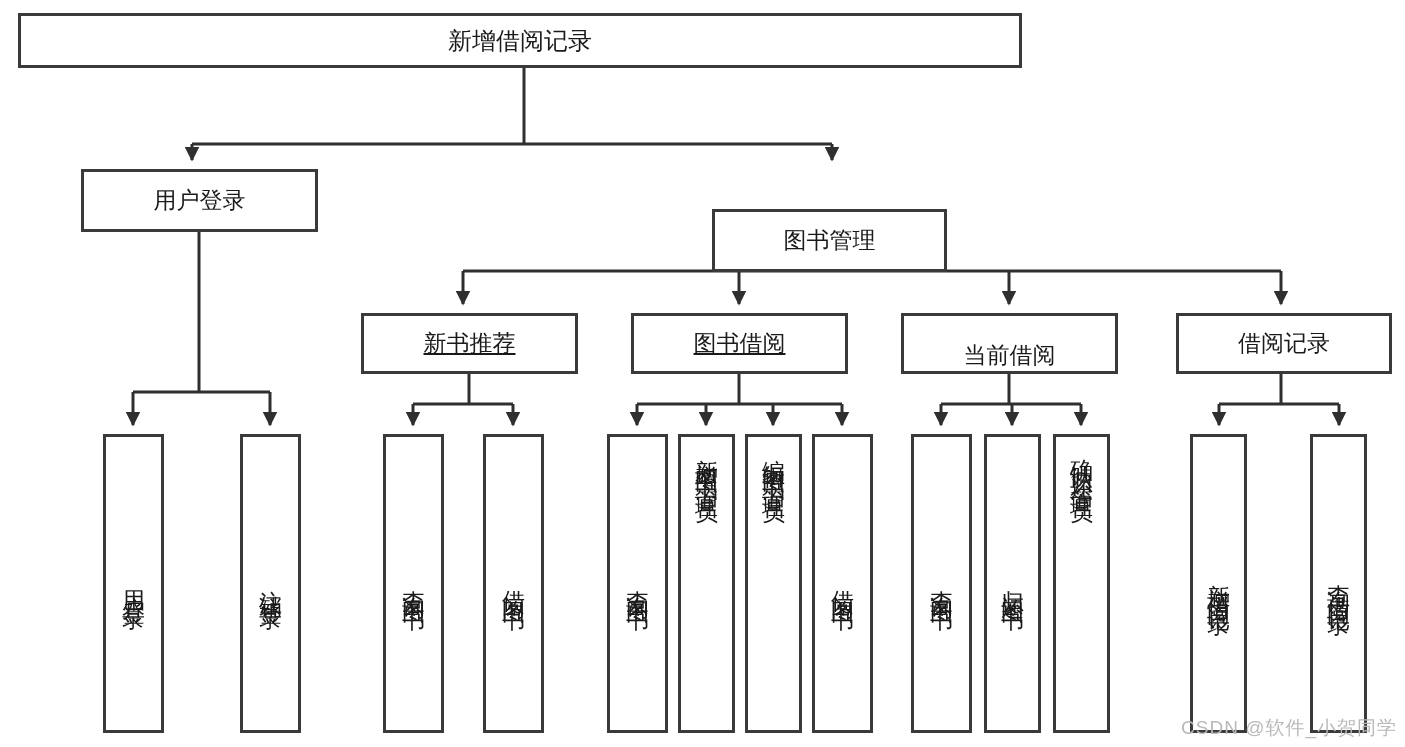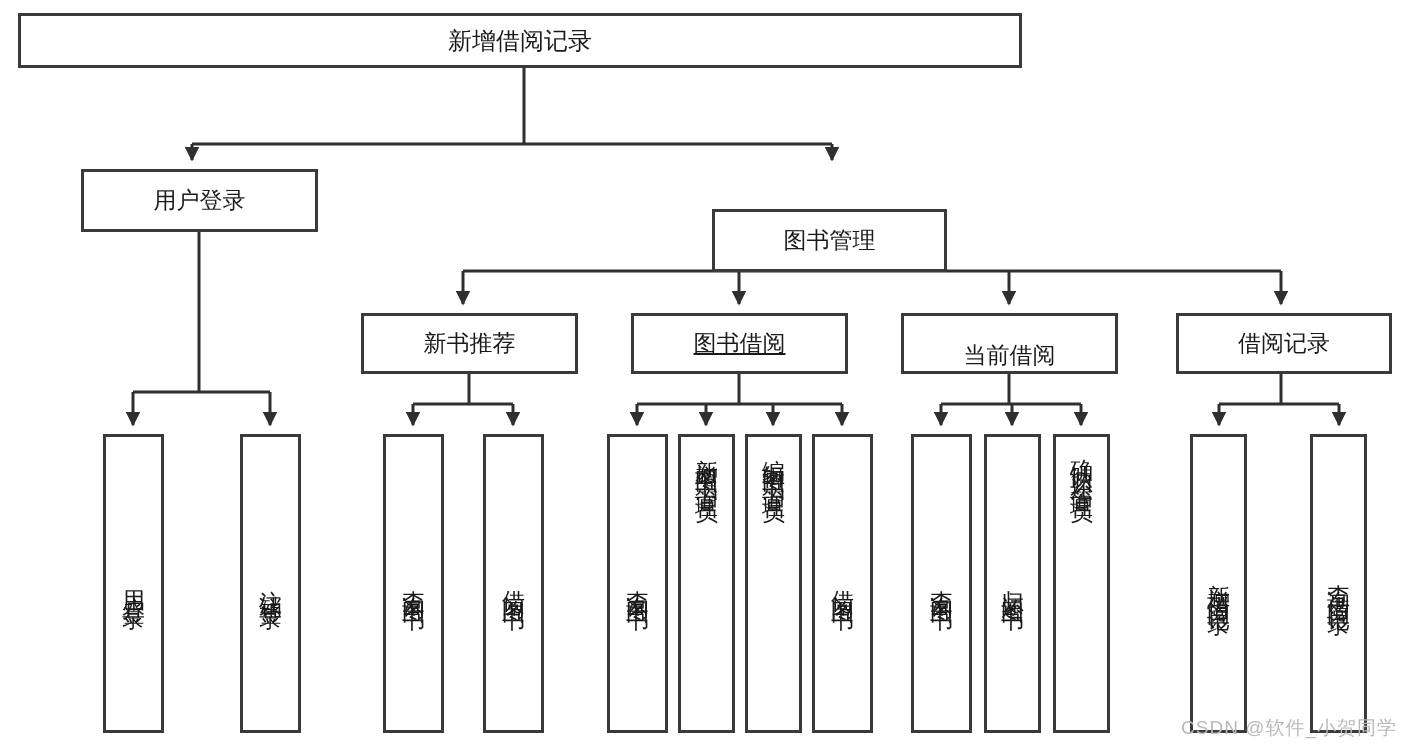--- a/index.html
+++ b/index.html
@@ -139,21 +139,21 @@
     <span>新增借阅记录</span>
   </div>
 
   <div class="node lvl2" style="left:81px; top:169px; width:237px; height:63px;">
     <span>用户登录</span>
   </div>
   <div class="node lvl2" style="left:712px; top:169px; width:235px; height:63px;margin-top:40px;">
     <span>图书管理</span>
   </div>
 
-  <div class="node lvl3" style="left:361px; top:313px; width:217px; height:61px;">
+  <div class="node lvl3" style="left:361px; top:313px; width:217px; height:61px;text-decoration:underline;">
     <span>新书推荐</span>
   </div>
   <div class="node lvl3" style="left:631px; top:313px; width:217px; height:61px;text-decoration:underline;">
     <span>图书借阅</span>
   </div>
   <div class="node lvl3" style="left:901px; top:313px; width:217px; height:61px;align-items:flex-end;">
     <span>当前借阅</span>
   </div>
   <div class="node lvl3" style="left:1176px; top:313px; width:216px; height:61px;">
     <span>借阅记录</span>

